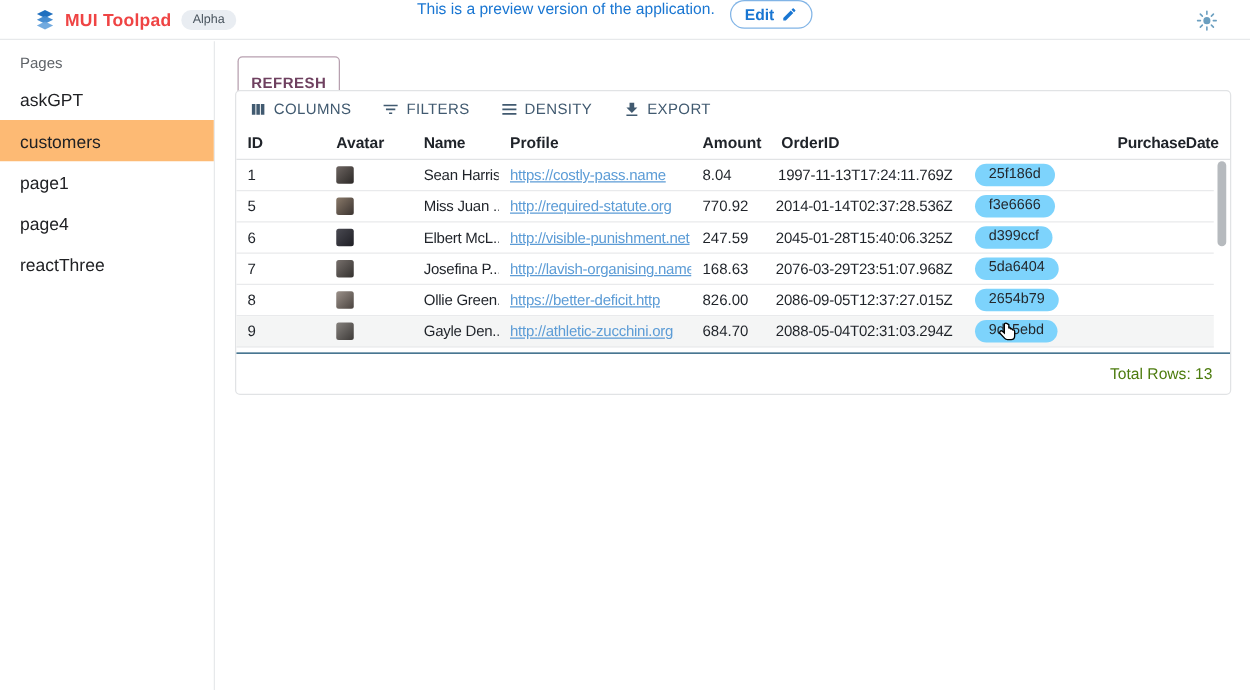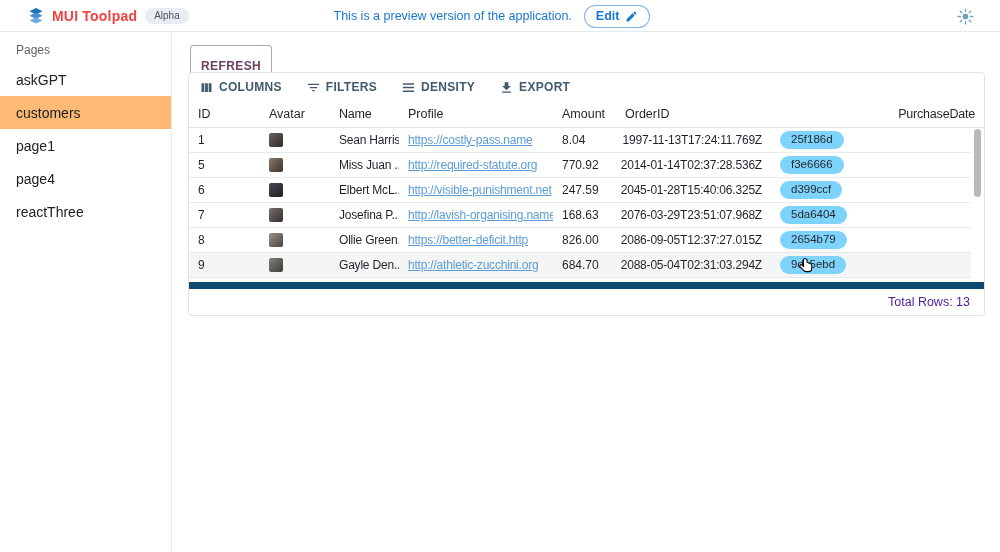--- a/index.html
+++ b/index.html
@@ -7,21 +7,21 @@
     font-family:"Liberation Sans", sans-serif; color:#1f2329; }
 
   
   .appbar { position:absolute; left:0; top:0; width:1000px; height:32px;
     background:#fff; border-bottom:1px solid #e7e9eb; display:flex; align-items:center; }
   .brand { display:flex; align-items:center; gap:8px; padding-left:28px; }
   .brand-title { font-size:14px; font-weight:bold; color:#ef4444; letter-spacing:.2px; }
   .alpha-chip { background:#e9edf2; color:#49545e; font-size:10px; padding:2px 9px;
     border-radius:10px; line-height:1.2; }
   .appbar-center { position:absolute; left:0; right:16px; top:0; height:32px;
-    display:flex; align-items:center; justify-content:center; gap:12px; pointer-events:none; }
+    display:flex; justify-content:center; gap:12px; pointer-events:none; }
   .preview-text { color:#1976d2; font-size:12.5px; }
   .edit-btn { display:flex; align-items:center; gap:6px; border:1px solid rgba(25,118,210,.55);
     color:#1976d2; border-radius:14px; height:23px; padding:0 11px; font-size:12.5px;
     font-weight:bold; background:#fff; pointer-events:auto; }
   .theme-btn { position:absolute; right:24px; top:5px; width:22px; height:22px;
     color:#6b9fc0; display:flex; align-items:center; justify-content:center; }
 
   
   .sidebar { position:absolute; left:0; top:33px; width:172px; height:519px;
     background:#fff; border-right:1px solid #e7e9eb; }
@@ -35,25 +35,25 @@
     border:1px solid rgba(111,65,96,.5); border-radius:4px; background:#fff;
     color:#6f4160; font-size:12px; font-weight:bold; letter-spacing:.4px;
     display:flex; align-items:center; }
 
   .grid { position:absolute; left:188px; top:72px; width:797px; height:244px;
     border:1px solid #e1e3e5; border-radius:4px; background:#fff;
     display:flex; flex-direction:column; overflow:hidden; }
 
   .dg-toolbar { height:28px; display:flex; align-items:center; gap:24px; padding-left:10px; }
   .tb-btn { display:flex; align-items:center; gap:5px; color:#415a70; font-size:12px;
-    font-weight:bold; letter-spacing:.3px; background:none; border:none; }
+    font-weight:normal; letter-spacing:.3px; background:none; border:none; }
   .tb-btn svg { width:15px; height:15px; fill:#415a70; }
 
   .dg-header { height:27px; display:flex; align-items:center; border-bottom:1px solid #e1e3e5;
-    font-size:12.5px; font-weight:normal; color:#1f2329; }
+    font-size:12.5px; font-weight:bold; color:#1f2329; }
   .dg-rows { margin-right:13px; }
   .dg-row { height:25px; display:flex; align-items:center; border-bottom:1px solid #e9eaec; }
   .dg-row.hovered { background:#f4f5f5; }
 
   .cell { height:100%; display:flex; align-items:center; padding-left:9px;
     overflow:hidden; white-space:nowrap; font-size:12px; }
   .c-id      { width:71px; }
   .c-avatar  { width:70px; }
   .c-name    { width:69px; letter-spacing:-.2px; }
   .c-profile { width:154px; }
@@ -72,22 +72,22 @@
   .av2 { background:linear-gradient(135deg,#8a7a6a,#3a3330); }
   .av3 { background:linear-gradient(135deg,#4a4a52,#1e1e24); }
   .av4 { background:linear-gradient(135deg,#77706c,#33302e); }
   .av5 { background:linear-gradient(135deg,#9b918a,#4a433f); }
   .av6 { background:linear-gradient(135deg,#85817d,#3d3a38); }
 
   .vscroll { position:absolute; right:3px; top:56px; width:7px; height:68px;
     background:#b6babe; border-radius:4px; }
 
   .dg-spacer { flex:1; }
-  .dg-footer { height:33px; border-top:7px solid #0c4a6e; display:flex; align-items:center;
-    justify-content:flex-end; padding-right:14px; font-size:12.5px; color:#4c1d95; }
+  .dg-footer { height:33px; border-top:1px solid #0c4a6e; display:flex; align-items:center;
+    justify-content:flex-end; padding-right:14px; font-size:12.5px; color:#4d7c0f; }
 
   .cursor { position:absolute; left:798px; top:257px; pointer-events:none; }
 </style>
 </head>
 <body>
 
 <div class="appbar">
   <div class="brand">
     <span style="display:flex">
       <svg width="16" height="17" viewBox="0 0 16 17">

